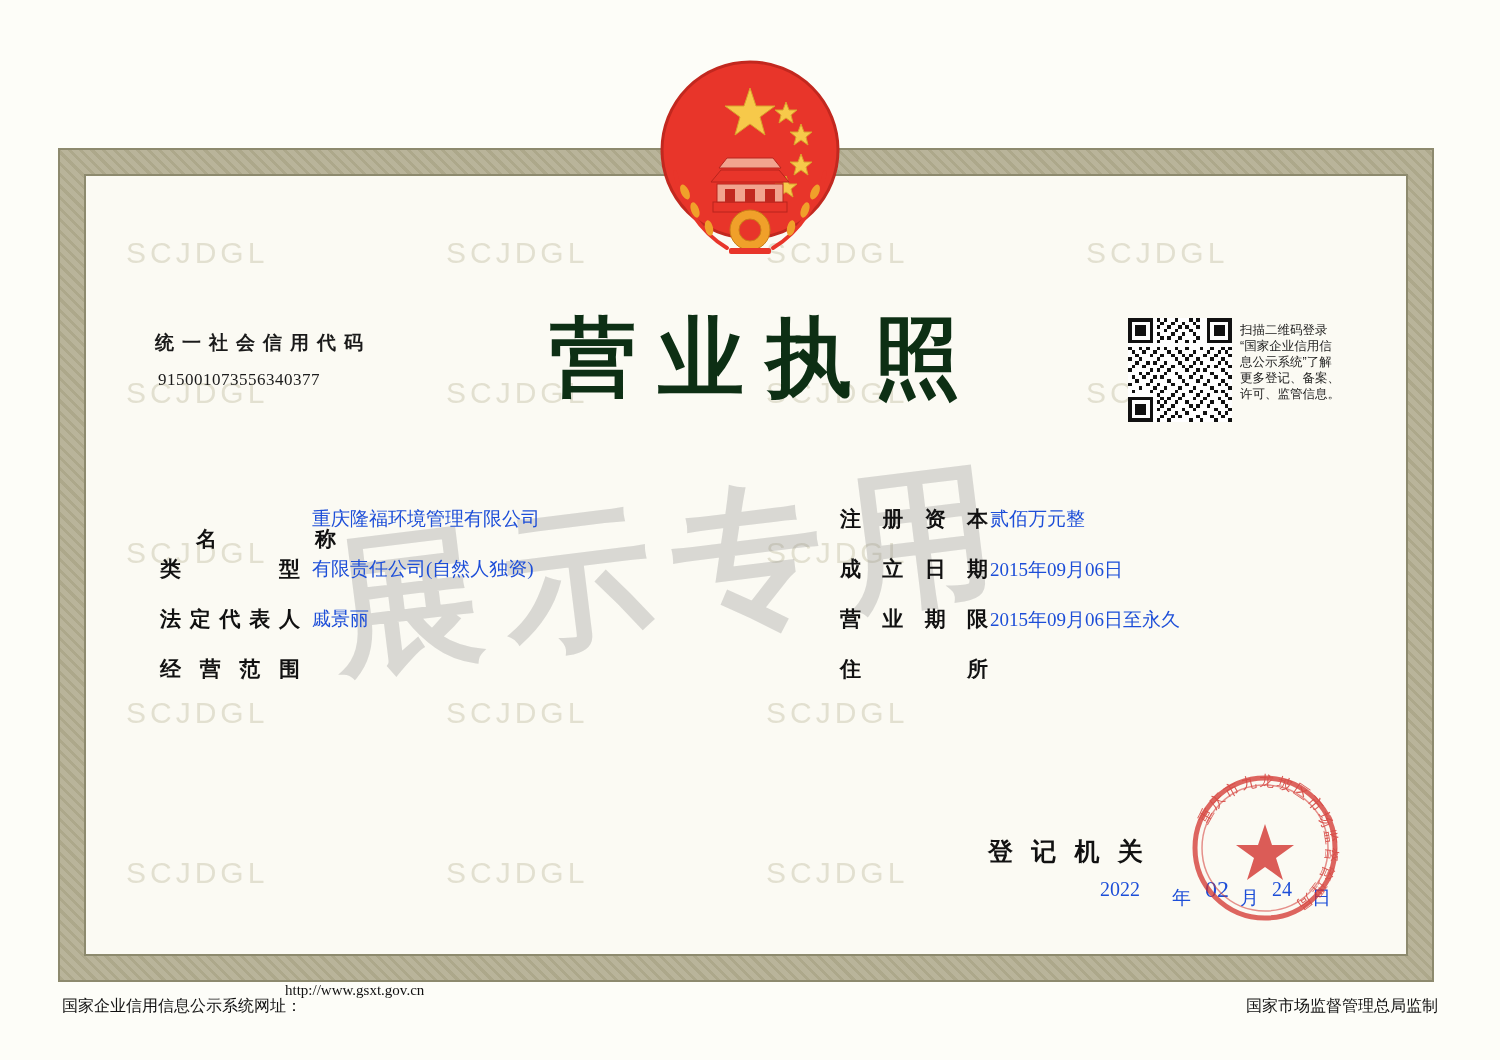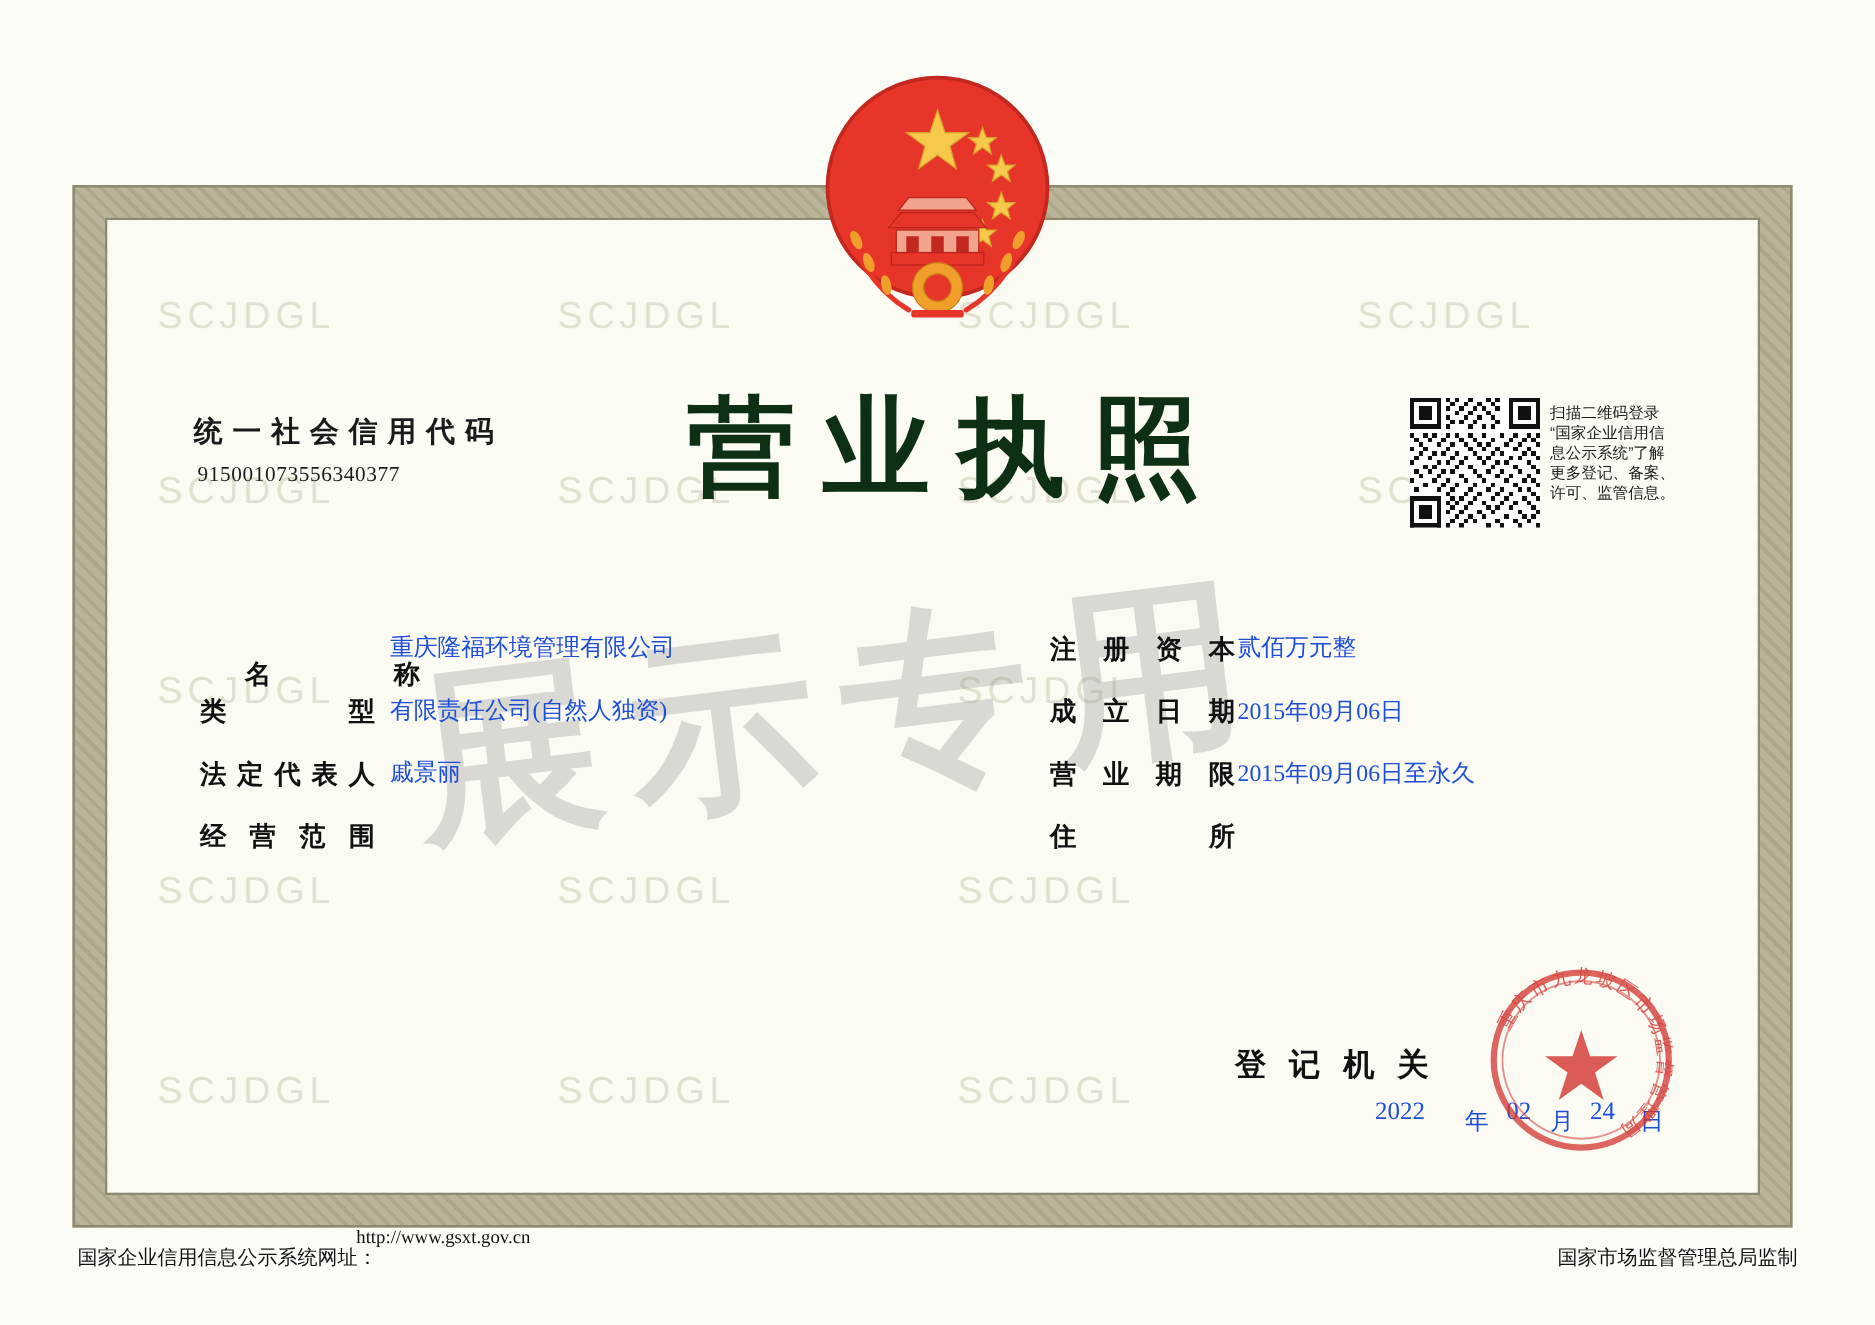--- a/index.html
+++ b/index.html
@@ -121,21 +121,21 @@
     letter-spacing: 22px;
     color: #0d2f14;
     font-family: "Liberation Serif", serif;
     text-indent: 22px;
   }
 
   
   .credit-label {
     position: absolute;
     left: 155px; top: 330px;
-    font-size: 23px;
+    font-size: 19px;
     letter-spacing: 8px;
     font-weight: bold;
     color: #1a1a1a;
   }
   .credit-value {
     position: absolute;
     left: 158px; top: 370px;
     font-size: 17px;
     letter-spacing: 0.5px;
     color: #1a1a1a;
@@ -199,21 +199,21 @@
   .reg-label {
     position: absolute;
     left: 988px; top: 835px;
     font-size: 25px;
     font-weight: bold;
     letter-spacing: 6px;
     color: #111;
   }
   .date-y { position: absolute; left: 1100px; top: 876px; font-size: 20px; }
   .date-ychar { position: absolute; left: 1172px; top: 884px; font-size: 19px; }
-  .date-m { position: absolute; left: 1205px; top: 876px; font-size: 20px; }
+  .date-m { position: absolute; left: 1205px; top: 876px; font-size: 24px; }
   .date-mchar { position: absolute; left: 1240px; top: 884px; font-size: 19px; }
   .date-d { position: absolute; left: 1272px; top: 876px; font-size: 20px; }
   .date-dchar { position: absolute; left: 1312px; top: 884px; font-size: 19px; }
 
   .seal {
     position: absolute;
     left: 1185px; top: 768px;
     width: 160px; height: 160px;
     opacity: 0.88;
   }

